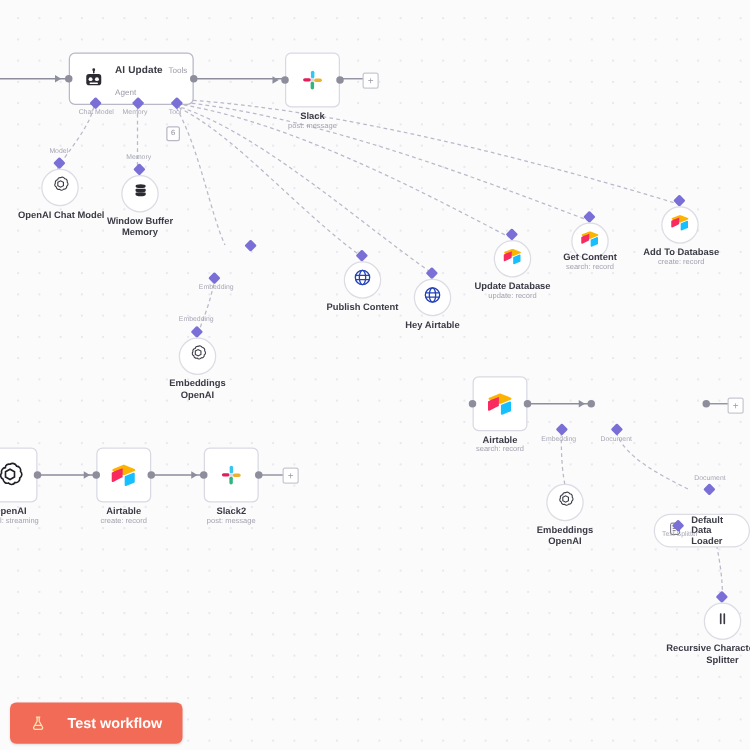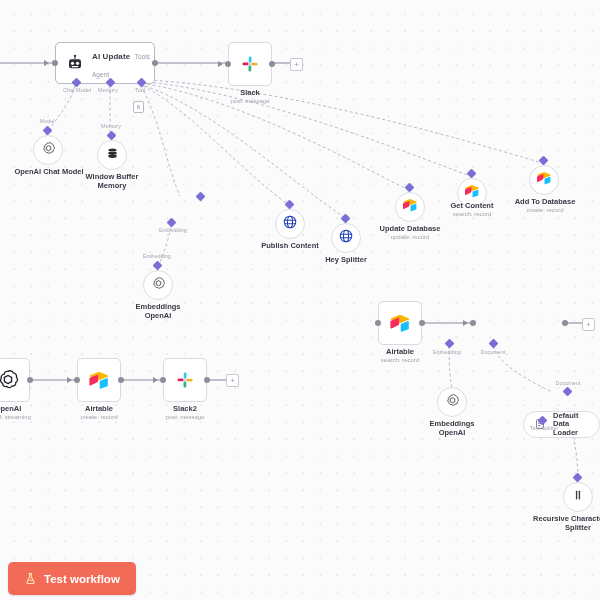--- a/index.html
+++ b/index.html
@@ -58,21 +58,21 @@
   }
   .minibadge{
     position:absolute;width:9px;height:10px;border:1px solid #b9b9c6;border-radius:2px;background:#fff;
     display:flex;align-items:center;justify-content:center;font-size:6px;color:#8a8a98;
   }
 
   
   #testbtn{
     position:absolute;left:8px;top:562px;height:33px;padding:0 16px;
     background:#f26b56;border:none;border-radius:5px;color:#fff;
-    display:flex;align-items:center;gap:7px;cursor:pointer;
+    display:flex;align-items:center;gap:17px;cursor:pointer;
     font-family:"Liberation Sans",sans-serif;font-size:11.5px;font-weight:700;
     box-shadow:0 1px 2px rgba(0,0,0,.12);
   }
   #testbtn .flask{display:flex;align-items:center;}
 </style>
 </head>
 <body>
 
 <div id="canvas">
 
@@ -222,21 +222,21 @@
   <div class="cnode" style="left:331px;top:223px;width:30px;height:30px;">
     <span class="ico">
       <svg width="16" height="16" viewBox="0 0 24 24" fill="none" stroke="#2442b8" stroke-width="1.6">
         <circle cx="12" cy="12" r="8.6"></circle>
         <ellipse cx="12" cy="12" rx="3.8" ry="8.6"></ellipse>
         <path d="M3.6 9.4h16.8M3.6 14.6h16.8"></path>
       </svg>
     </span>
   </div>
   <div class="cap" style="left:313px;top:255px;width:66px;">
-    <span class="n">Hey Splitter</span>
+    <span class="n">Hey Airtable</span>
   </div>
 
   <div class="dia" style="left:406px;top:184px;"></div>
   <div class="cnode" style="left:395px;top:192px;width:30px;height:30px;">
     <span class="ico">
       <svg width="16" height="16" viewBox="0 0 24 24">
         <path d="M11.2 3.3 2.6 6.7c-.8.3-.8 1.5 0 1.8l8.6 3.4c.5.2 1.1.2 1.6 0l8.6-3.4c.8-.3.8-1.5 0-1.8l-8.6-3.4c-.5-.2-1.1-.2-1.6 0z" fill="#fcb400"></path>
         <path d="M12.8 13.6v7.1c0 .6.6 1 1.2.8l7.1-2.8c.3-.1.5-.5.5-.8v-7.1c0-.6-.6-1-1.2-.8l-7.1 2.8c-.3.1-.5.4-.5.8z" fill="#18bfff"></path>
         <path d="M11 13.9 9 14.9 2.8 18c-.6.3-1.3-.1-1.3-.8v-6.8c0-.2.1-.4.3-.6l2.1-1 5.2-2 2-.8z" fill="#f82b60"></path>
       </svg>

